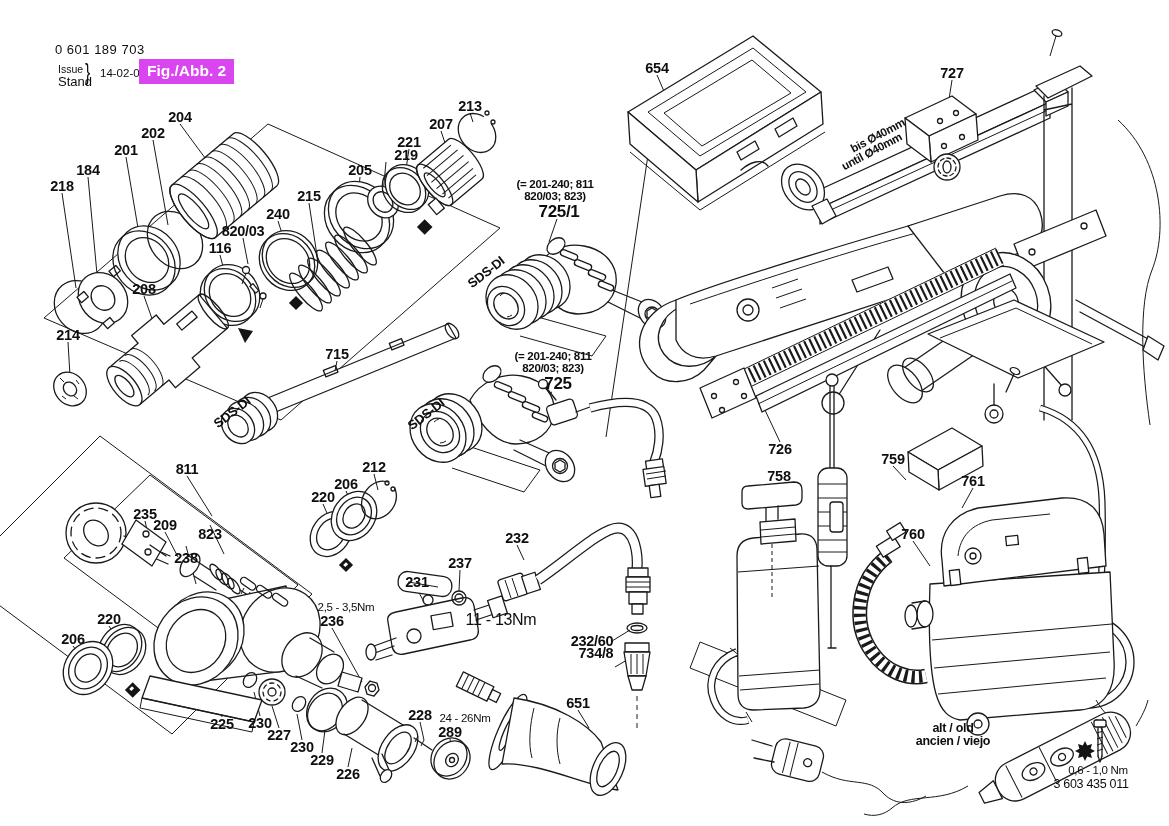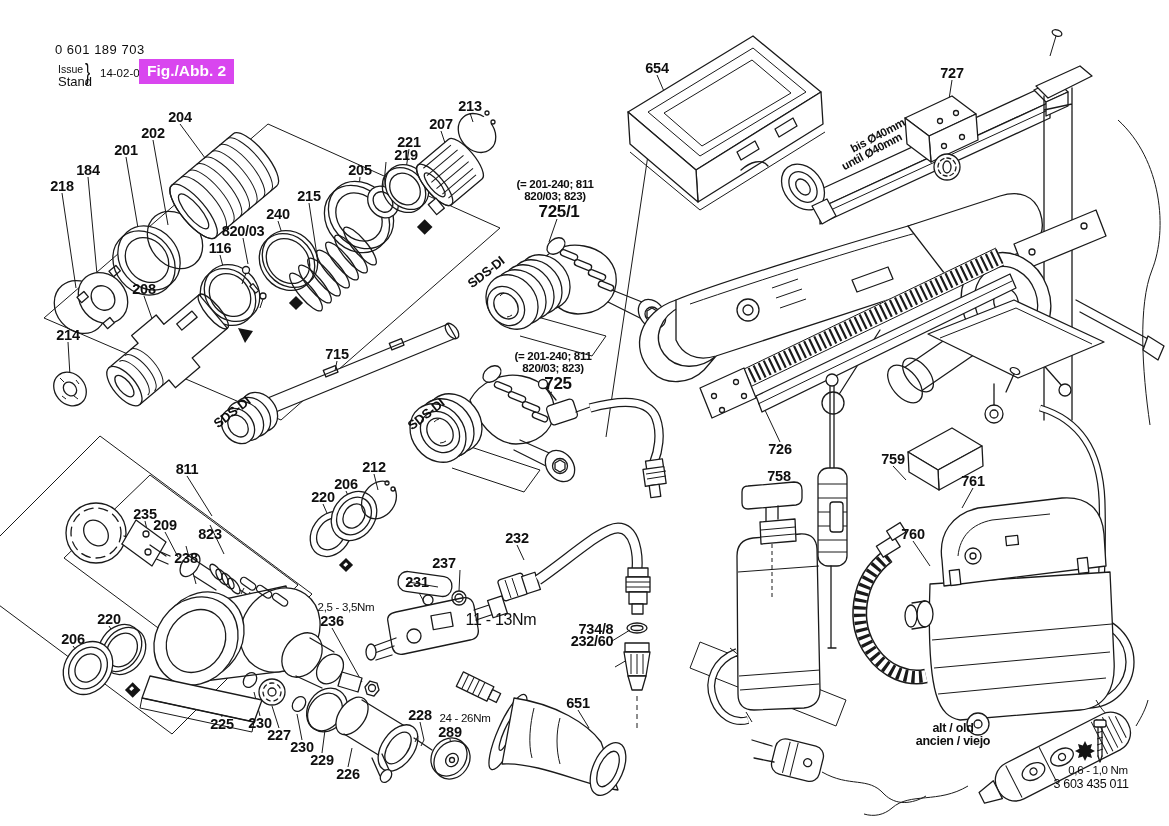--- a/index.html
+++ b/index.html
@@ -569,25 +569,25 @@
       <div class="plabel" style="left: 210px; top: 518px; margin-top: 16px;">823</div>
       <div class="plabel" style="left: 186px; top: 539px; margin-top: 19px;">238</div>
       <div class="plabel" style="left: 323px; top: 497px;">220</div>
       <div class="plabel" style="left: 346px; top: 484px;">206</div>
       <div class="plabel" style="left: 374px; top: 467px;">212</div>
       <div class="plabel" style="left: 109px; top: 619px;">220</div>
       <div class="plabel" style="left: 73px; top: 639px;">206</div>
       <div class="plabel" style="left: 346px; top: 608px; font-size: 11.5px; font-weight: 400;">2,5 - 3,5Nm</div>
       <div class="plabel" style="left: 332px; top: 621px;">236</div>
       <div class="plabel" style="left: 417px; top: 582px;">231</div>
-      <div class="plabel" style="left: 444px; top: 563px; text-align: center;">237</div>
+      <div class="plabel" style="left: 460px; top: 563px; text-align: center;">237</div>
       <div class="plabel" style="left: 517px; top: 538px;">232</div>
       <div class="plabel" style="left: 501px; top: 620px; font-size: 16px; font-weight: 400;">11 - 13Nm</div>
       <div class="plabel" style="left: 592px; top: 641px;">232/60</div>
-      <div class="plabel" style="left: 596px; top: 629px; text-align: center;">734/8</div>
+      <div class="plabel" style="left: 596px; top: 653px; text-align: center;">734/8</div>
       <div class="plabel" style="left: 578px; top: 703px;">651</div>
       <div class="plabel" style="left: 222px; top: 724px;">225</div>
       <div class="plabel" style="left: 260px; top: 723px;">230</div>
       <div class="plabel" style="left: 279px; top: 735px;">227</div>
       <div class="plabel" style="left: 302px; top: 747px;">230</div>
       <div class="plabel" style="left: 322px; top: 760px;">229</div>
       <div class="plabel" style="left: 348px; top: 774px;">226</div>
       <div class="plabel" style="left: 420px; top: 715px;">228</div>
       <div class="plabel" style="left: 465px; top: 719px; font-size: 11.5px; font-weight: 400;">24 - 26Nm</div>
       <div class="plabel" style="left: 450px; top: 732px;">289</div>

